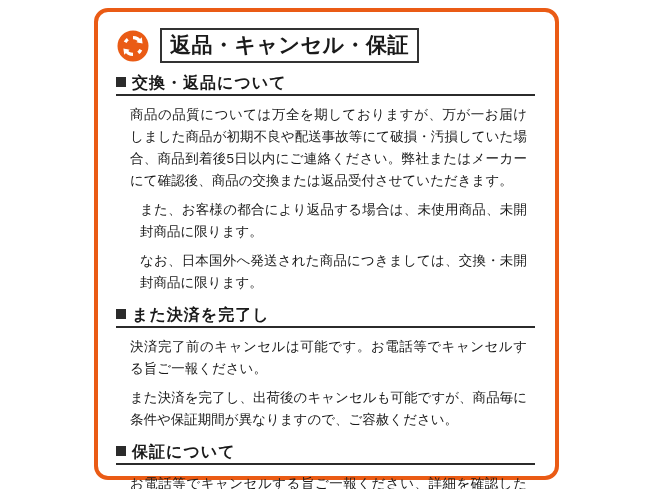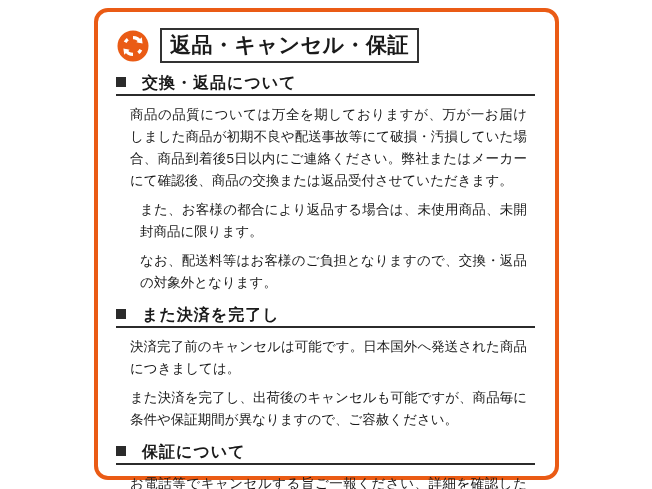--- a/index.html
+++ b/index.html
@@ -65,21 +65,21 @@
   
   .section {
     margin-top: 10px;
   }
   .section:first-of-type {
     margin-top: 6px;
   }
   .section-head {
     display: flex;
     align-items: flex-end;
-    gap: 16px;
+    gap: 6px;
     border-bottom: 2px solid #2b2b2b;
     padding-bottom: 2px;
     margin-bottom: 5px;
   }
   .sq {
     width: 10px;
     height: 10px;
     background: #2b2b2b;
     margin-bottom: 5px;
     flex: 0 0 10px;
@@ -134,31 +134,31 @@
       </div>
 
       <div class="section">
         <div class="section-head">
           <span class="sq"></span>
           <span class="section-title">交換・返品について</span>
         </div>
         <div class="body-text">
           <p>商品の品質については万全を期しておりますが、万が一お届けしました商品が初期不良や配送事故等にて破損・汚損していた場合、商品到着後5日以内にご連絡ください。弊社またはメーカーにて確認後、商品の交換または返品受付させていただきます。</p>
           <p class="indent">また、お客様の都合により返品する場合は、未使用商品、未開封商品に限ります。</p>
-          <p class="indent">なお、配送料等はお客様のご負担となりますので、交換・返品の対象外となります。</p>
+          <p class="indent">なお、日本国外へ発送された商品につきましては、交換・未開封商品に限ります。</p>
         </div>
       </div>
 
       <div class="section">
         <div class="section-head">
           <span class="sq"></span>
           <span class="section-title">また決済を完了し</span>
         </div>
         <div class="body-text">
-          <p>決済完了前のキャンセルは可能です。日本国外へ発送された商品につきましては。</p>
+          <p>決済完了前のキャンセルは可能です。お電話等でキャンセルする旨ご一報ください。</p>
           <p>また決済を完了し、出荷後のキャンセルも可能ですが、商品毎に条件や保証期間が異なりますので、ご容赦ください。</p>
         </div>
       </div>
 
       <div class="section">
         <div class="section-head">
           <span class="sq"></span>
           <span class="section-title">保証について</span>
         </div>
         <div class="body-text">

